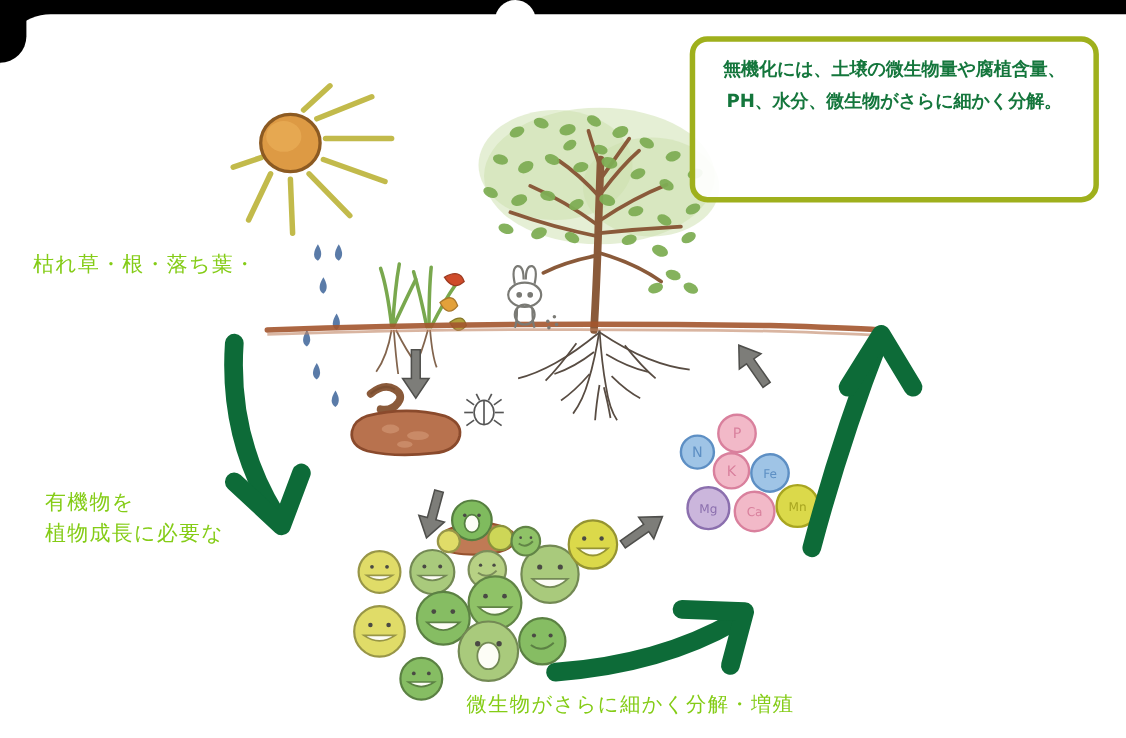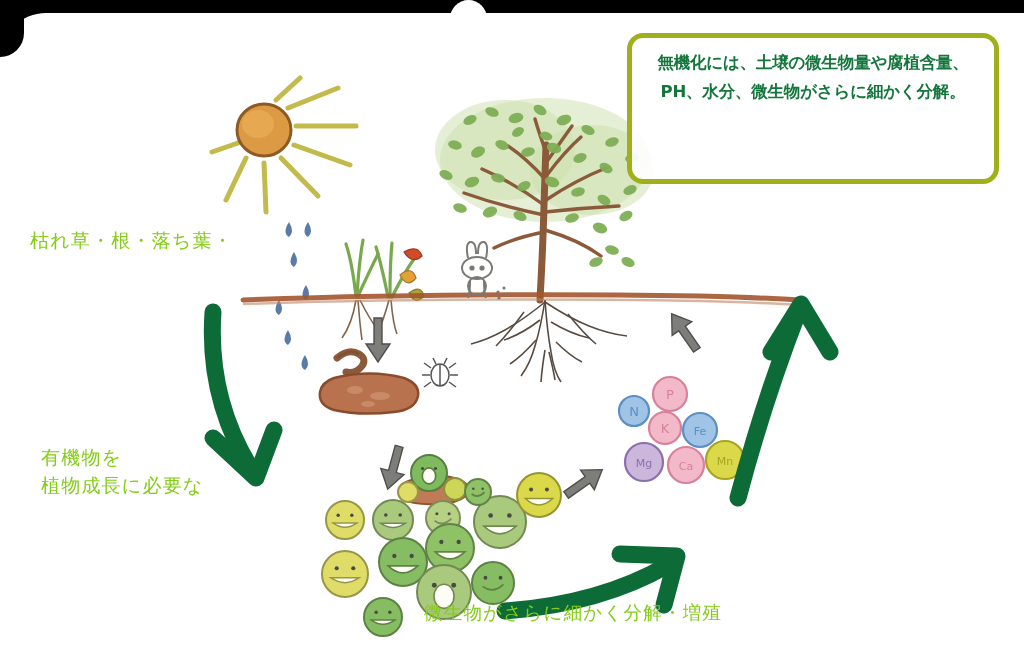--- a/index.html
+++ b/index.html
@@ -91,21 +91,21 @@
     color: #84cc16;
     font-family: Liberation Sans, sans-serif;
     font-size: 19px;
     line-height: 1.45;
     letter-spacing: 1.2px;
     white-space: nowrap;
   }
   .label-organic   { left: 30px;  top: 227px; }
   .label-worms     { left: 41px;  top: 400px; margin-top: 44px; }
   .label-minerals  { left: 806px; top: 387px; }
-  .label-microbes  { left: 424px; top: 600px; font-size: 18.5px; }
+  .label-microbes  { left: 424px; top: 627px; font-size: 18.5px; }
 
   .label span { display: block; }
 </style>
 </head>
 <body>
 
 <div id="stage">
 
   <div class="card"></div>
   <div class="top-notch"></div>

